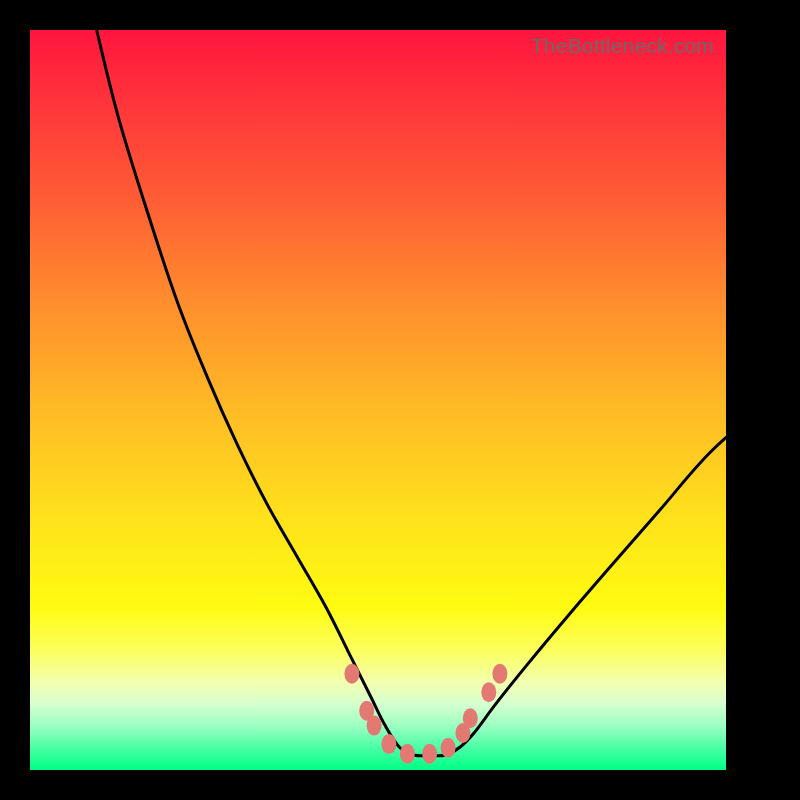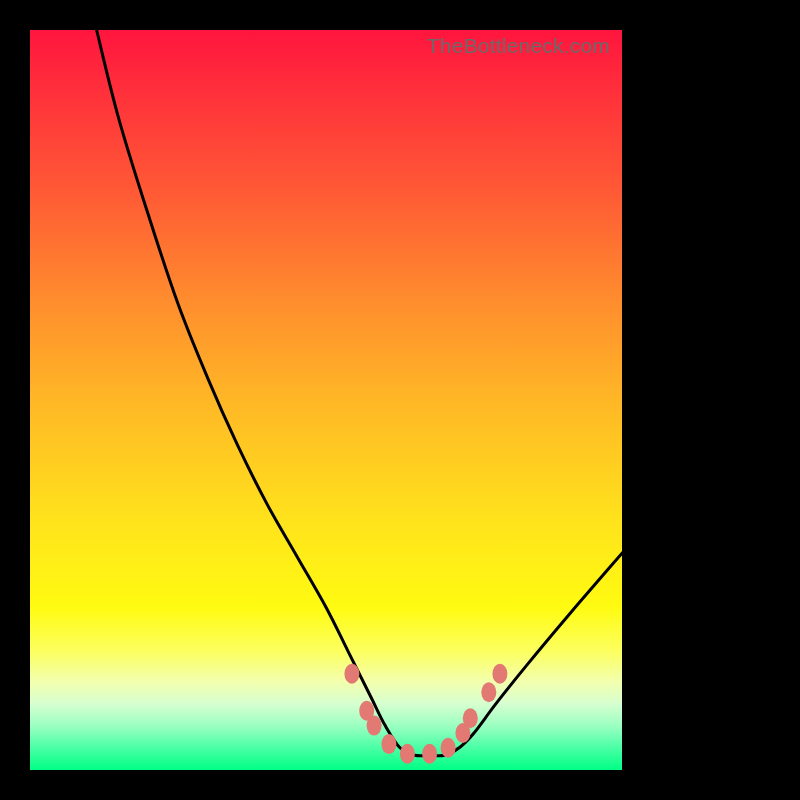--- a/index.html
+++ b/index.html
@@ -16,21 +16,21 @@
     left: 0;
     top: 0;
     width: 800px;
     height: 800px;
     background: #000;
   }
   .plot {
     position: absolute;
     left: 30px;
     top: 30px;
-    width: 592px;
+    width: 696px;
     height: 740px;
     
     background: linear-gradient(
       to bottom,
       #ff153e 0%,
       #ff2f3b 8%,
       #ff5a35 22%,
       #ff8b2e 36%,
       #ffb726 50%,
       #ffe21c 66%,

